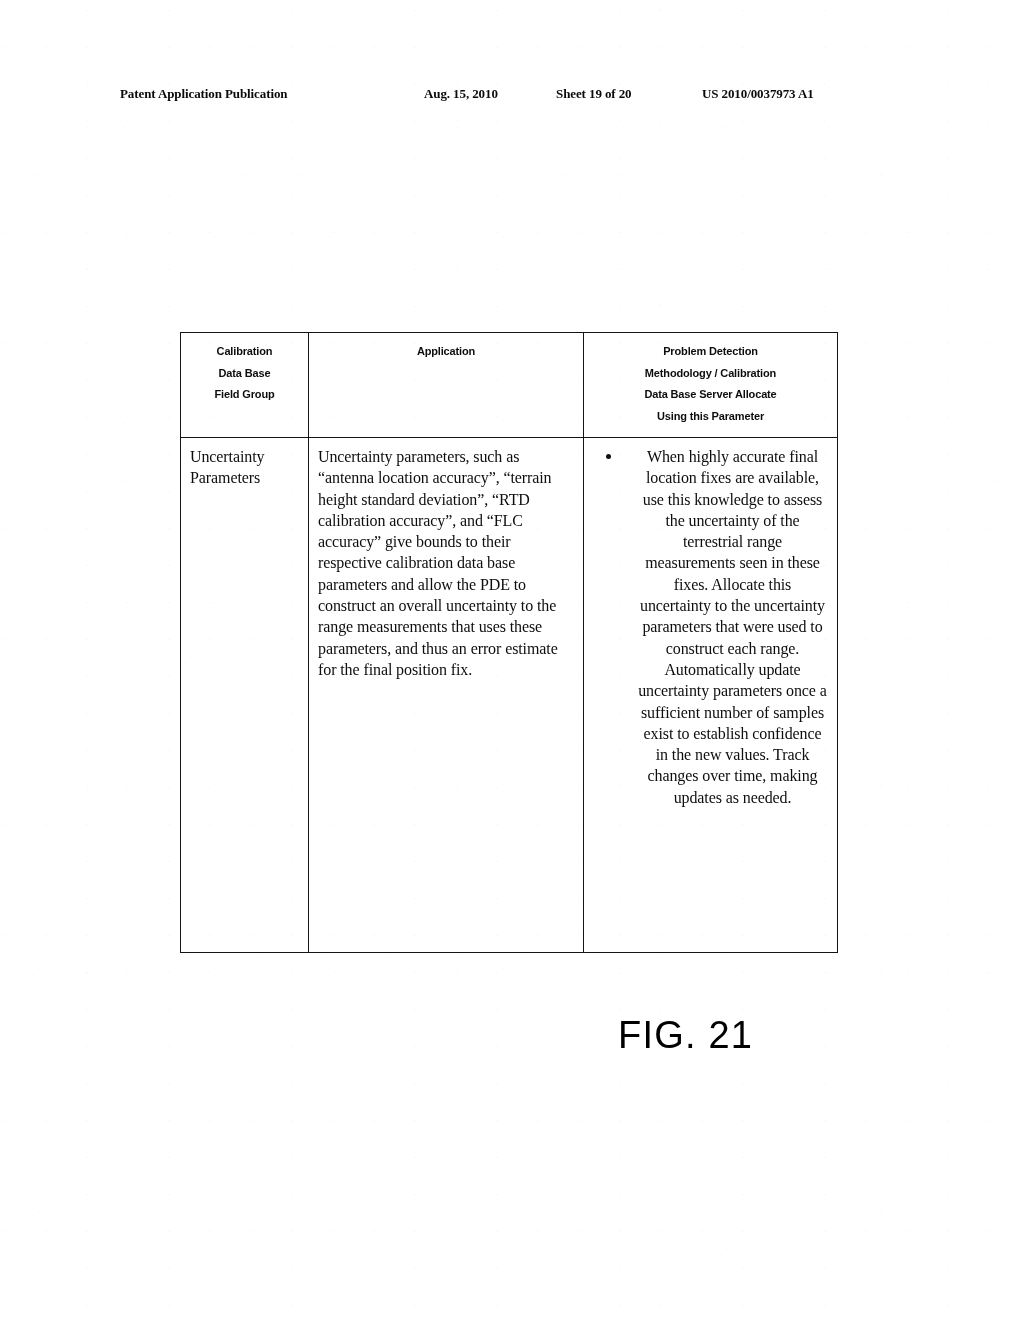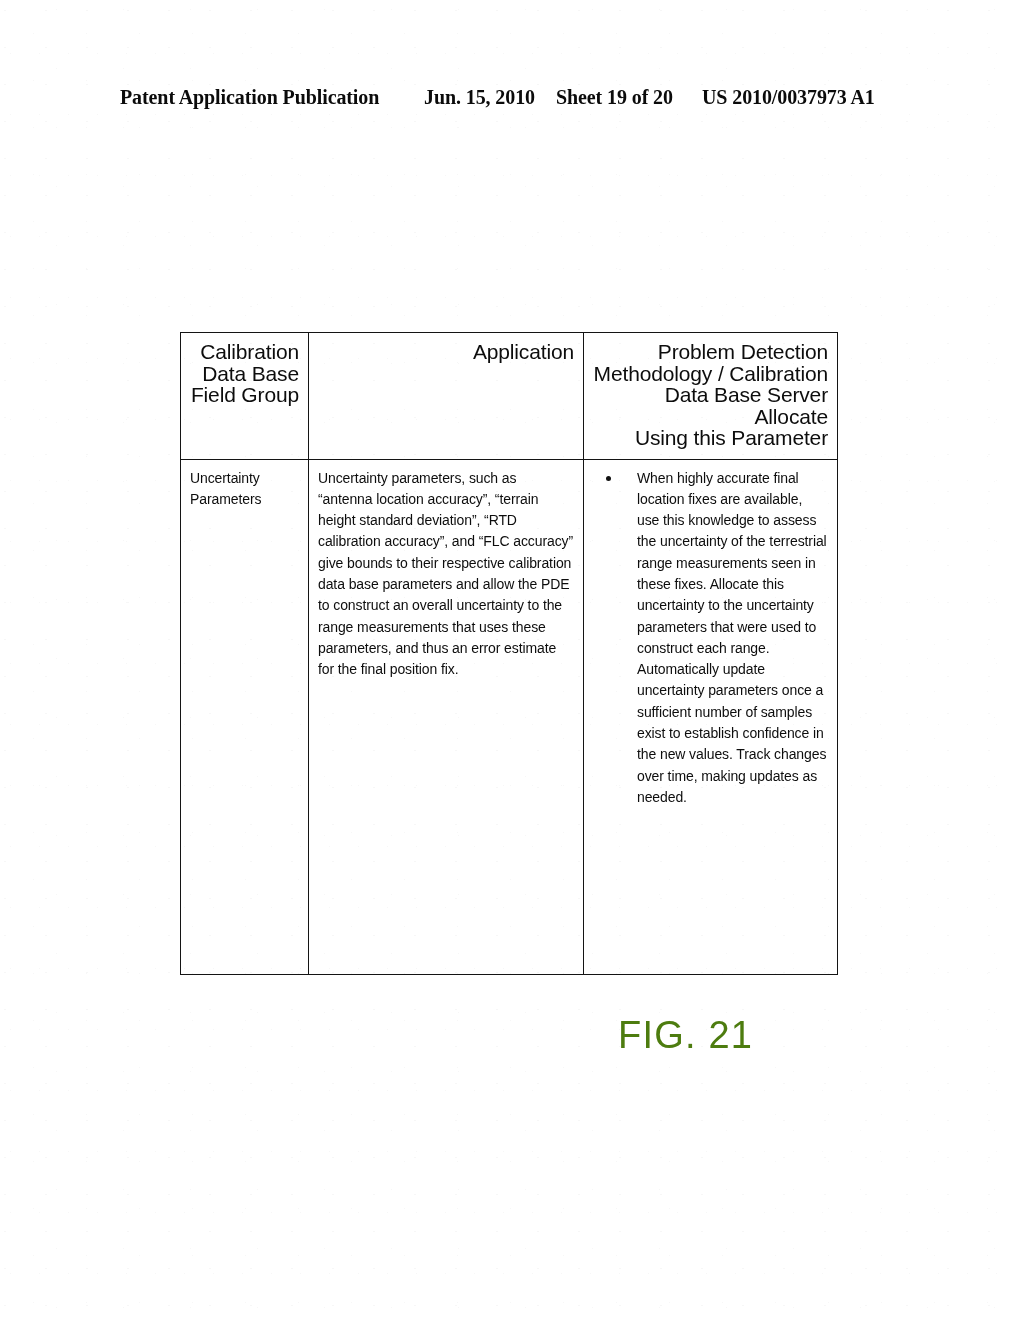--- a/index.html
+++ b/index.html
@@ -18,21 +18,21 @@
 
   
   #page-header {
     position: absolute;
     left: 120px;
     top: 86px;
     width: 790px;
     height: 28px;
     font-family: "Liberation Serif", serif;
     font-weight: bold;
-    font-size: 20px;
+    font-size: 13px;
     letter-spacing: -0.1px;
     white-space: nowrap;
     color: #0b0b0b;
   }
   #page-header .hdr-pub    { position: absolute; left: 0px;   top: 0; }
   #page-header .hdr-date   { position: absolute; left: 304px; top: 0; }
   #page-header .hdr-sheet  { position: absolute; left: 436px; top: 0; }
   #page-header .hdr-number { position: absolute; left: 582px; top: 0; }
 
   
@@ -52,42 +52,44 @@
   #data-table th,
   #data-table td {
     border: 1.6px solid #141414;
     vertical-align: top;
     padding: 8px 9px 10px 9px;
     font-family: "Liberation Sans", sans-serif;
     color: #0d0d0d;
     background: #ffffff;
   }
   #data-table th {
-    font-weight: normal;
-    font-size: 21px;
+    font-weight: bold;
+    font-size: 11px;
     line-height: 21.5px;
-    text-align: right;
+    text-align: center;
     letter-spacing: -0.15px;
   }
   #data-table td {
     font-weight: normal;
-    font-size: 14px;
+    font-size: 16px;
     line-height: 21.3px;
     letter-spacing: -0.1px;
+    font-family: Liberation Serif, serif;
   }
   .cell-text { display: block; white-space: pre-line; }
 
   td.col-group { padding-top: 9px; }
   td.col-desc  { padding-right: 12px; margin-left: 32px; }
   td.col-func  { padding: 9px 8px 10px 12px; }
 
   
   .bullet-item {
     position: relative;
     padding-left: 44px;
+    text-align: center;
   }
   .bullet-marker {
     position: absolute;
     left: 13px;
     top: 8px;
     width: 5px;
     height: 5px;
     background: #111111;
     border-radius: 50%;
   }
@@ -98,21 +100,21 @@
 
   
   #figure-caption {
     position: absolute;
     left: 618px;
     top: 1014px;
     font-family: "Liberation Sans", sans-serif;
     font-size: 38px;
     font-weight: normal;
     letter-spacing: 1.2px;
-    color: #4d7c0f;
+    color: #000000;
     white-space: nowrap;
   }
 
   
   #scan-noise {
     position: absolute;
     inset: 0;
     pointer-events: none;
     opacity: 0.05;
     background-image:
@@ -121,21 +123,21 @@
       radial-gradient(circle at 84% 16%, #777 0.6px, transparent 0.7px),
       radial-gradient(circle at 37% 88%, #777 0.6px, transparent 0.7px);
     background-size: 41px 37px, 53px 47px, 67px 59px, 29px 61px;
   }
 </style>
 </head>
 <body>
 
 <div id="page-header">
   <span class="hdr-pub">Patent Application Publication</span>
-  <span class="hdr-date">Jun. 15, 2010</span>
+  <span class="hdr-date">Aug. 15, 2010</span>
   <span class="hdr-sheet">Sheet 19 of 20</span>
   <span class="hdr-number">US 2010/0037973 A1</span>
 </div>
 
 <table id="data-table">
   <colgroup>
     <col class="c1">
       <col class="c2">
       <col class="c3">
   </colgroup>

